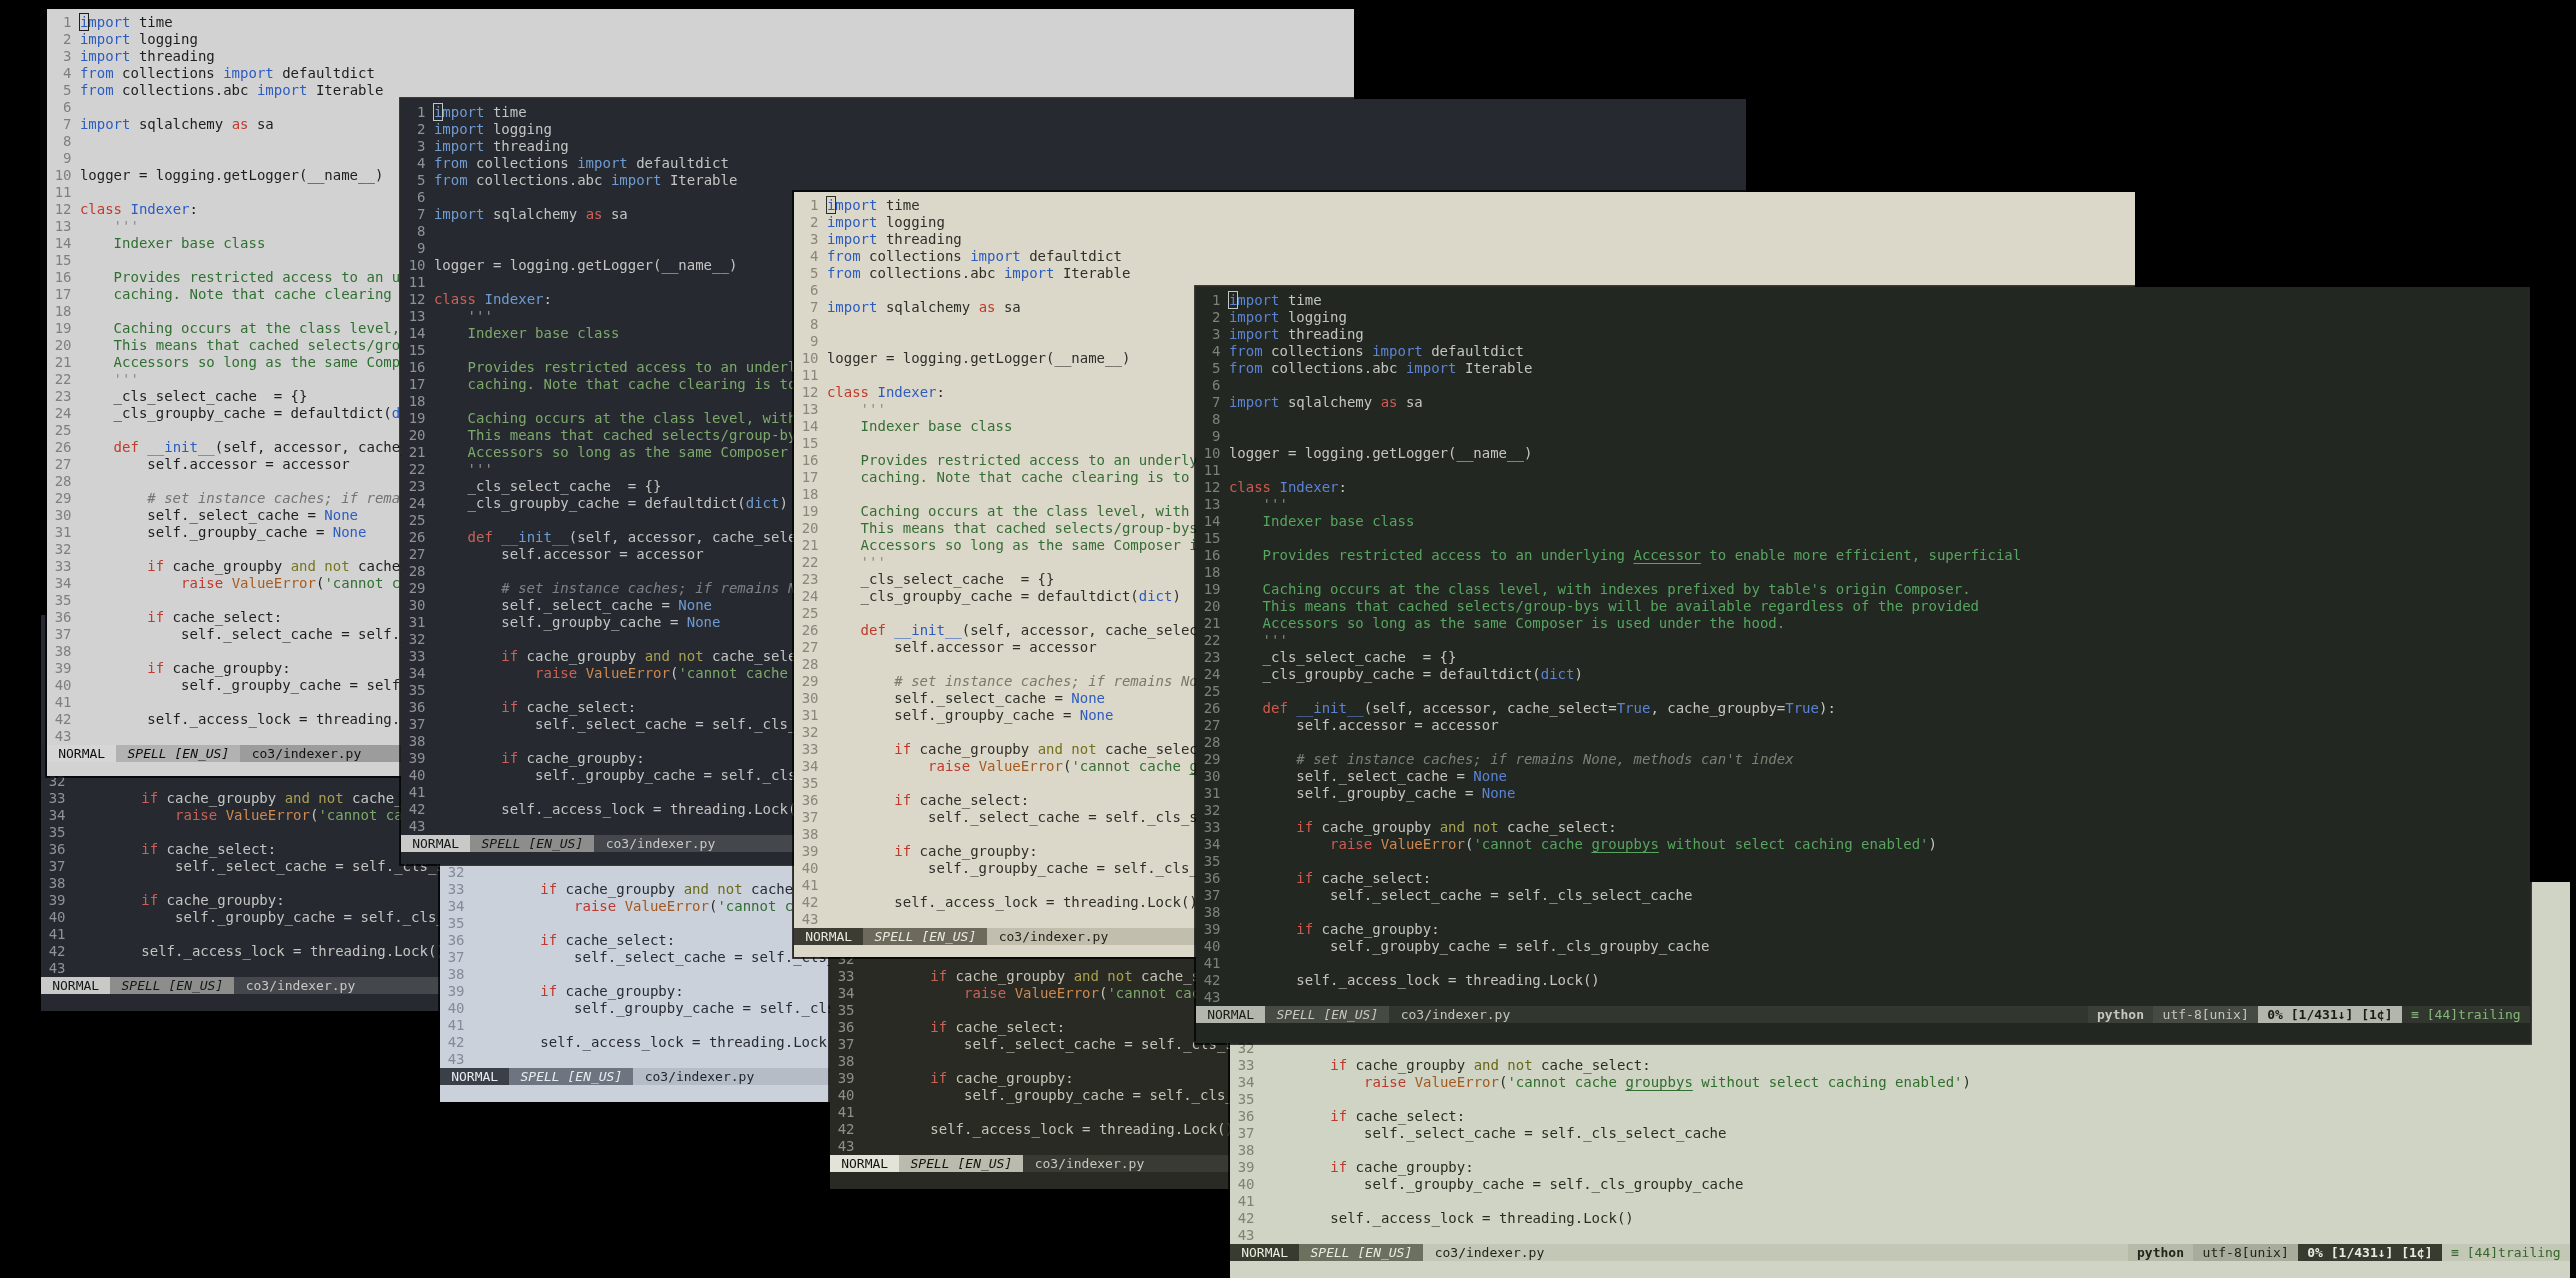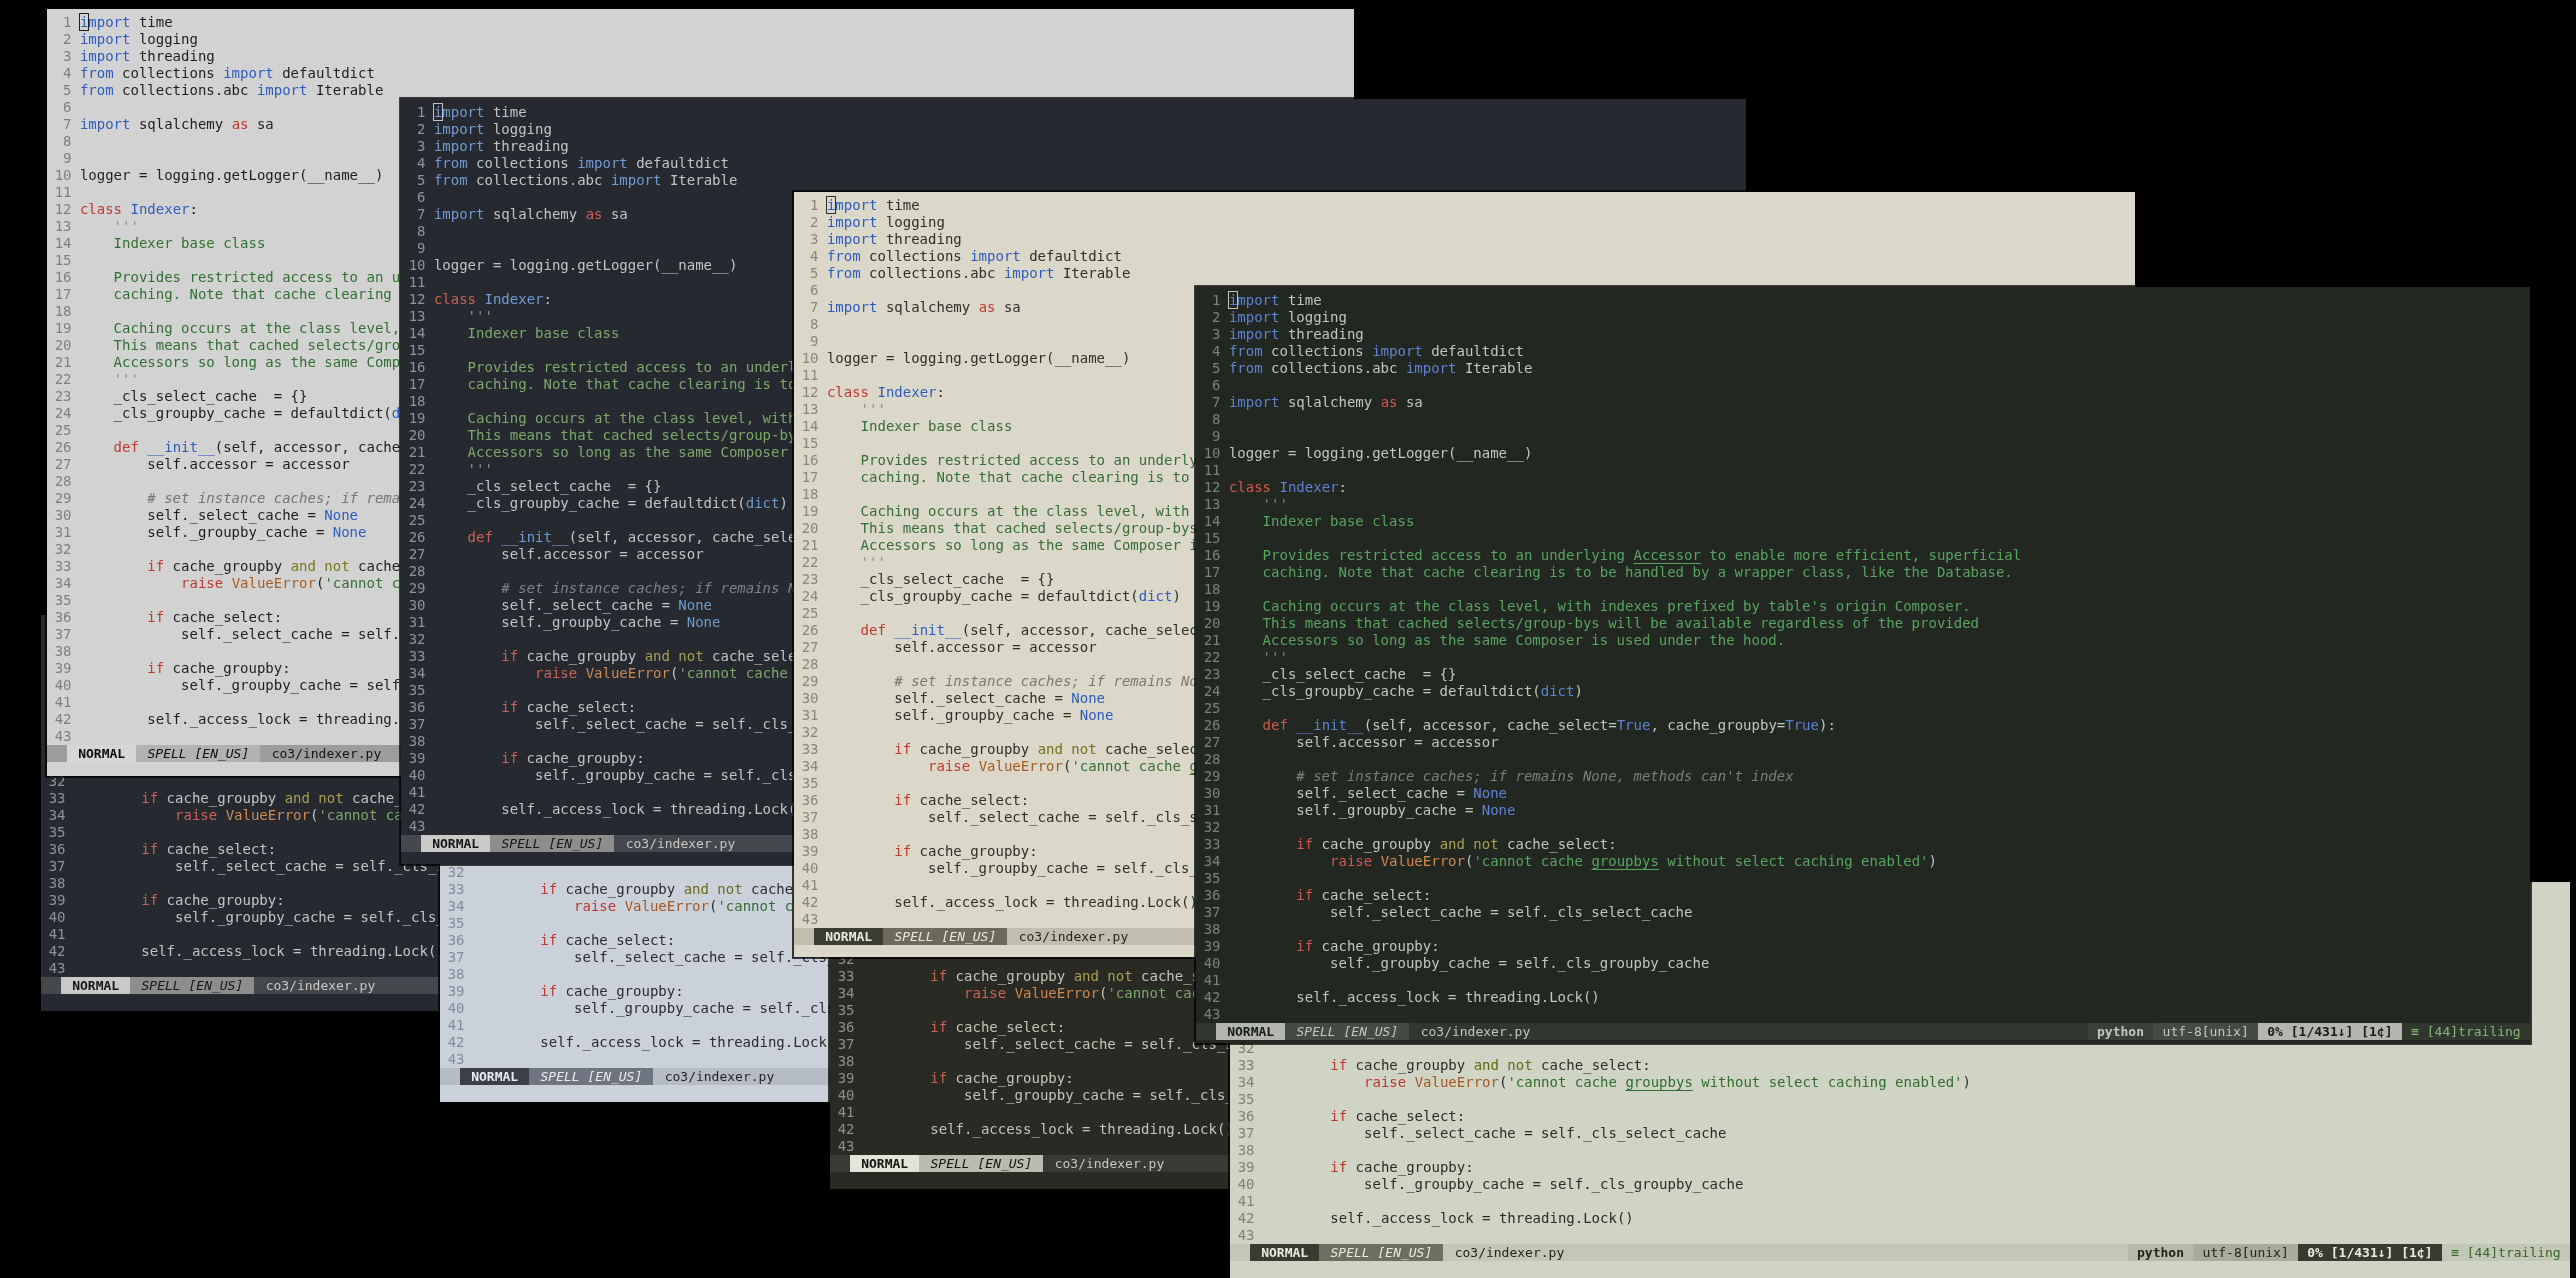--- a/index.html
+++ b/index.html
@@ -23,21 +23,21 @@
   .g{color:var(--green);}
   .gs{color:var(--green);text-decoration:underline;text-underline-offset:2.8px;text-align:center;}
   .e{color:var(--orange);}
   .d{color:var(--delim);}
   .c{color:var(--comment);font-style:italic;}
   .cur{outline:0.9px solid var(--fg);outline-offset:-0.9px;}
   .sbar{
     height:17px;flex:0 0 17px;background:var(--bar);color:var(--file);
     display:flex;align-items:stretch;white-space:pre;font-size:13px;line-height:17px;
   }
-  .seg1{background:var(--s1bg);color:var(--s1fg);font-weight:bold;padding:0 11.2px;margin-left:20px;}
+  .seg1{background:var(--s1bg);color:var(--s1fg);font-weight:normal;padding:0 11.2px;}
   .seg2{background:var(--s2bg);color:var(--s2fg);padding:0 11.2px;font-style:italic;}
   .file{padding:0 11.2px;}
   .fill{flex:1;}
   .py{padding:0 9.3px;background:var(--pybg);color:var(--pyfg);font-weight:bold;}
   .enc{padding:0 9.3px;background:var(--encbg);color:var(--encfg);}
   .pos{padding:0 9.3px;background:var(--posbg);color:var(--posfg);font-weight:bold;}
   .warn{padding:0 9.3px;color:var(--warn);}
   .cmdline{flex:1;background:var(--bg);}
 </style>
 </head>
@@ -380,21 +380,20 @@
         <div class="row"><span class="gut">7</span><span class="b">import</span><span> sqlalchemy </span><span class="r">as</span><span> sa</span></div>
         <div class="row"><span class="gut">8</span></div>
         <div class="row"><span class="gut">9</span></div>
         <div class="row"><span class="gut">10</span><span>logger = logging.getLogger(__name__)</span></div>
         <div class="row"><span class="gut">11</span></div>
         <div class="row"><span class="gut">12</span><span class="r">class</span><span> </span><span class="b">Indexer</span><span>:</span></div>
         <div class="row"><span class="gut">13</span><span>    </span><span class="d">'''</span></div>
         <div class="row"><span class="gut">14</span><span>    </span><span class="g">Indexer base class</span></div>
         <div class="row"><span class="gut">15</span></div>
         <div class="row"><span class="gut">16</span><span>    </span><span class="g">Provides restricted access to an underlying </span><span class="gs">Accessor</span><span class="g"> to enable more efficient, superficial</span></div>
-        <div class="row"><span class="gut">17</span><span>    </span><span class="g">caching. Note that cache clearing is to be handled by a wrapper class, like the Database.</span></div>
         <div class="row"><span class="gut">18</span></div>
         <div class="row"><span class="gut">19</span><span>    </span><span class="g">Caching occurs at the class level, with indexes prefixed by table's origin Composer.</span></div>
         <div class="row"><span class="gut">20</span><span>    </span><span class="g">This means that cached selects/group-bys will be available regardless of the provided</span></div>
         <div class="row"><span class="gut">21</span><span>    </span><span class="g">Accessors so long as the same Composer is used under the hood.</span></div>
         <div class="row"><span class="gut">22</span><span>    </span><span class="d">'''</span></div>
         <div class="row"><span class="gut">23</span><span>    _cls_select_cache  = {}</span></div>
         <div class="row"><span class="gut">24</span><span>    _cls_groupby_cache = defaultdict(</span><span class="b">dict</span><span>)</span></div>
         <div class="row"><span class="gut">25</span></div>
         <div class="row"><span class="gut">26</span><span>    </span><span class="r">def</span><span> </span><span class="b">__init__</span><span>(self, accessor, cache_select=</span><span class="b">True</span><span>, cache_groupby=</span><span class="b">True</span><span>):</span></div>
         <div class="row"><span class="gut">27</span><span>        self.accessor = accessor</span></div>

